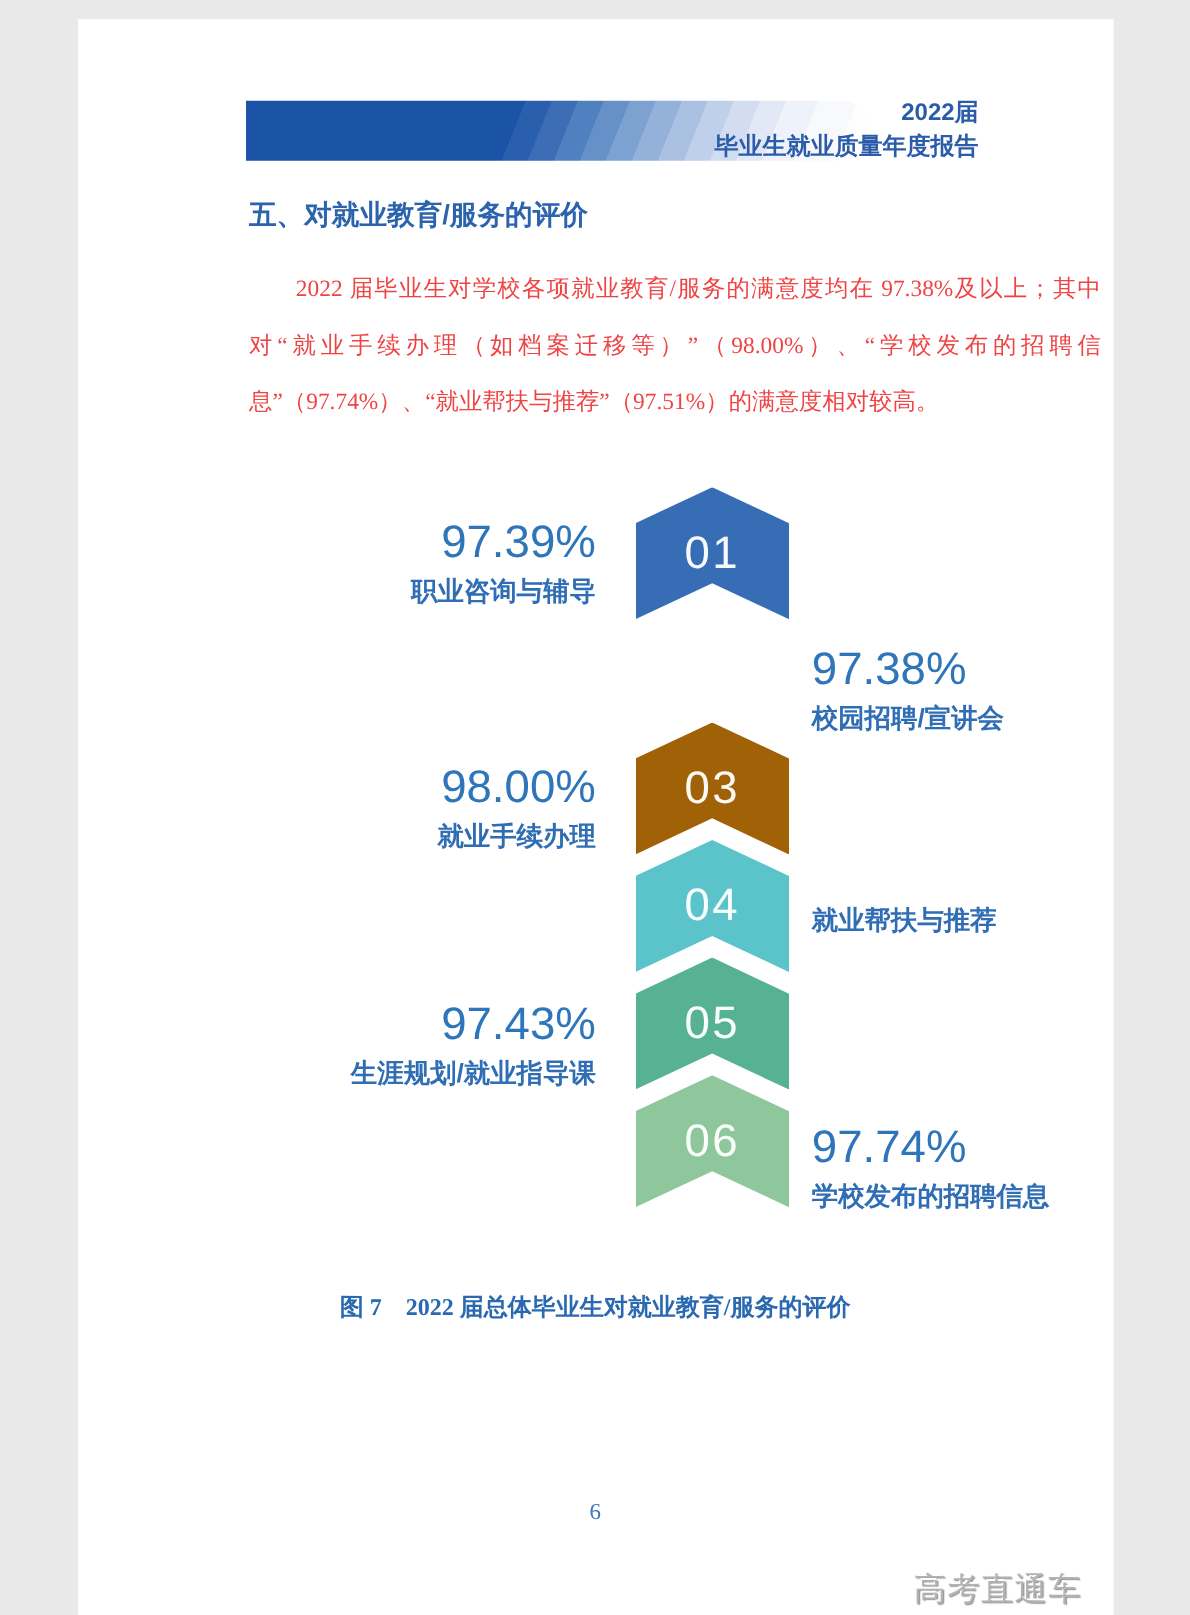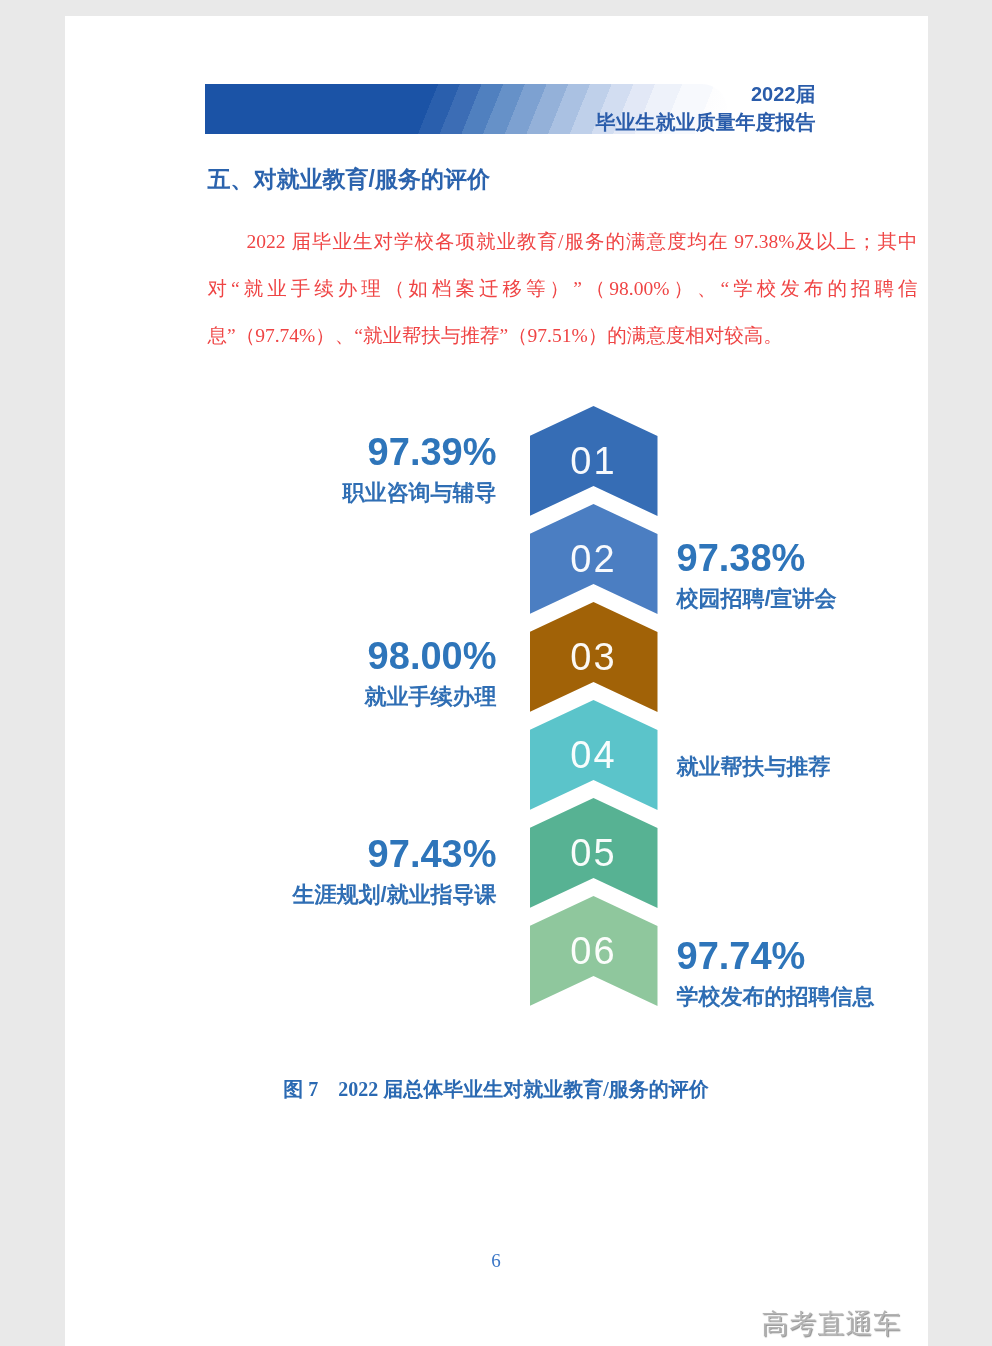--- a/index.html
+++ b/index.html
@@ -58,21 +58,21 @@
     display:flex;align-items:center;justify-content:center;
   }
   .chev-num{
     color:rgba(255,255,255,.96);
     font-size:38px;font-weight:200;letter-spacing:2px;
   }
   .c0{top:0;} .c1{top:98px;} .c2{top:196px;}
   .c3{top:294px;} .c4{top:392px;} .c5{top:490px;}
 
   .lab{position:absolute;white-space:nowrap;}
-  .lab .pct{font-size:38px;font-weight:bold;color:#2e75ba;line-height:40px;}
+  .lab .pct{font-size:38px;font-weight:normal;color:#2e75ba;line-height:40px;}
   .lab .cat{font-size:22px;font-weight:bold;color:#2f6eb4;line-height:26px;margin-top:8px;}
   .lab.left{right:560px;text-align:right;}
   .lab.right{left:612px;text-align:left;}
   .l0{top:26px;} .l1{top:132px;} .l2{top:230px;}
   .l3{top:340px;} .l4{top:428px;} .l5{top:530px;}
 
   
   .figure-caption{
     position:absolute;left:0;right:0;top:1060px;text-align:center;
     font-family:"Liberation Serif",serif;
@@ -100,23 +100,20 @@
     <div>毕业生就业质量年度报告</div>
   </div>
 
   <div class="section-title">五、对就业教育/服务的评价</div>
   <div class="body-paragraph">2022 届毕业生对学校各项就业教育/服务的满意度均在 97.38%及以上；其中对“就业手续办理（如档案迁移等）”（98.00%）、“学校发布的招聘信息”（97.74%）、“就业帮扶与推荐”（97.51%）的满意度相对较高。</div>
 
   <div class="infographic">
 
     <div class="chev c0" style="background: rgb(54, 109, 181);">
       <span class="chev-num">01</span>
-    </div>
-    <div class="chev c1" style="background: rgb(75, 126, 194);">
-      <span class="chev-num">02</span>
     </div>
     <div class="chev c2" style="background: #a16207;">
       <span class="chev-num">03</span>
     </div>
     <div class="chev c3" style="background: rgb(91, 196, 202);">
       <span class="chev-num">04</span>
     </div>
     <div class="chev c4" style="background: rgb(87, 178, 147);">
       <span class="chev-num">05</span>
     </div>

